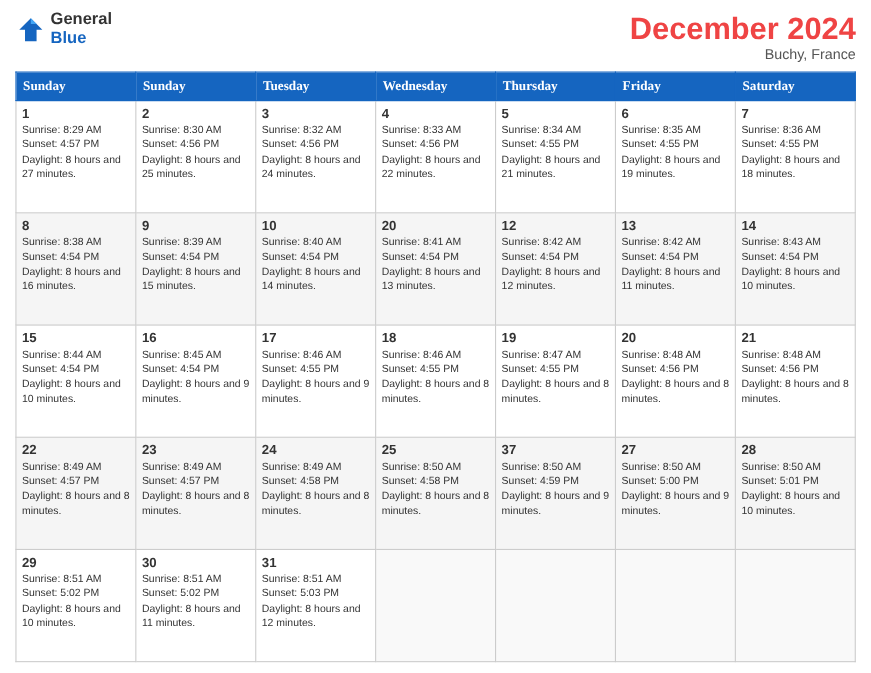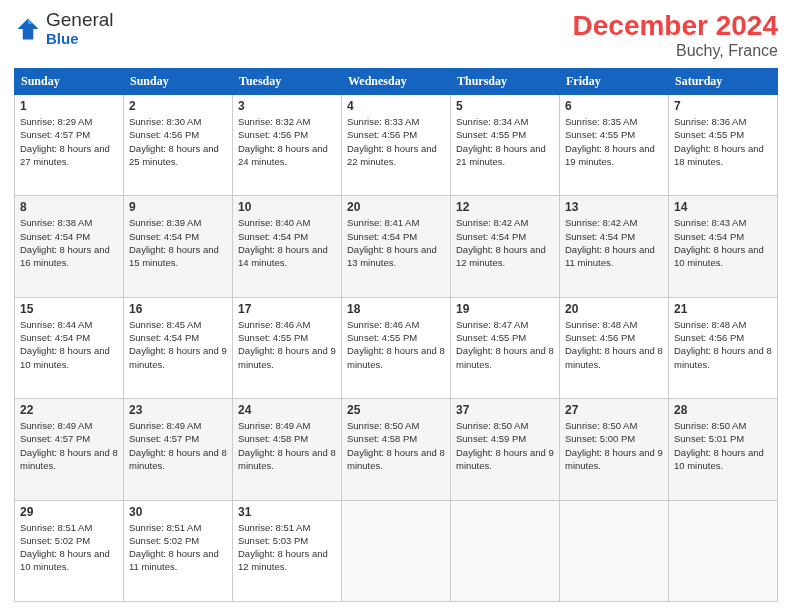--- a/index.html
+++ b/index.html
@@ -35,21 +35,21 @@
     }
     .title-block {
       text-align: right;
     }
     .month-title {
       font-size: 28px;
       font-weight: bold;
       color: #ef4444;
     }
     .location {
-      font-size: 16px;
+      font-size: 13px;
       color: #555;
     }
     .calendar-table {
       width: 100%;
       border-collapse: collapse;
       flex: 1;
     }
     .calendar-table th {
       background: #1565c0;
       color: #fff;
@@ -91,21 +91,21 @@
 <body>
 
 <div class="page">
   <div class="header">
     <div class="logo">
       <svg class="logo-icon" viewBox="0 0 32 32">
         <polygon points="16,4 28,16 22,16 22,28 10,28 10,16 4,16" fill="#1565c0"></polygon>
         <polygon points="16,4 22,10 16,10" fill="#42a5f5"></polygon>
       </svg>
       <div>
-        <div style="font-size:19px;font-weight:normal;color:#333;line-height:1.1;">General</div>
+        <div style="font-size:15px;font-weight:bold;color:#333;line-height:1.1;">General</div>
         <div style="font-size:15px;font-weight:bold;color:#1565c0;line-height:1.1;">Blue</div>
       </div>
     </div>
     <div class="title-block">
       <div class="month-title">December 2024</div>
       <div class="location">Buchy, France</div>
     </div>
   </div>
 
   <table class="calendar-table">

